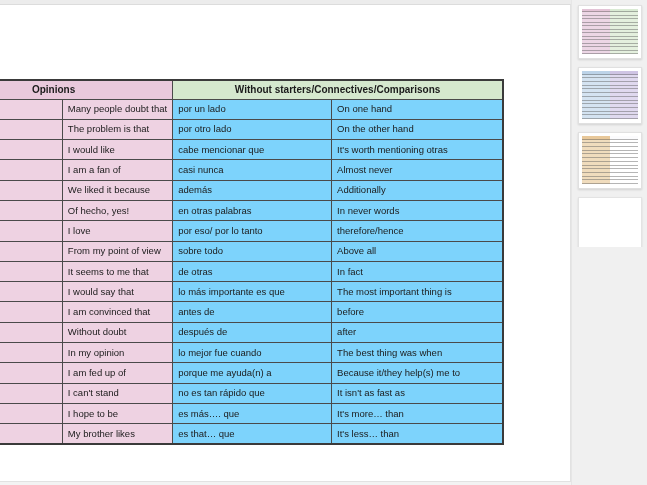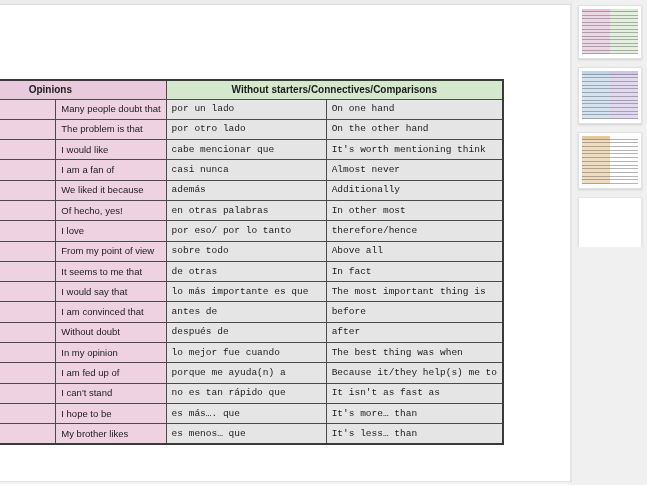--- a/index.html
+++ b/index.html
@@ -73,21 +73,21 @@
   #vocab-table th {
     font-weight: bold;
     text-align: center;
     font-size: 10px;
     height: 19px;
   }
   th.hdr-pink { background: #e9c9dc; border-color: #6f5560; }
   th.hdr-green { background: #d5e8ce; border-color: #3b3b3b; }
 
   td.pink  { background: #eed2e2; border-color: #6f5560; }
-  td.green { background: #e5e5e5; border-color: #3c3c3c; font-family: Liberation Mono, monospace; }
+  td.green { background: #7dd3fc; border-color: #3c3c3c; }
 
   
   tr.thick-top td { border-top-width: 2px; }
 
   
   #vocab-table { border: 2px solid #3a3a3a; }
 
   
   #thumb-rail {
     position: absolute;
@@ -202,42 +202,42 @@
             <td class="pink">ue</td>
             <td class="pink">The problem is that</td>
             <td class="green">por otro lado</td>
             <td class="green">On the other hand</td>
           </tr>
 
           <tr>
             <td class="pink"></td>
             <td class="pink">I would like</td>
             <td class="green">cabe mencionar que</td>
-            <td class="green">It's worth mentioning think</td>
+            <td class="green">It's worth mentioning otras</td>
           </tr>
 
           <tr>
             <td class="pink"></td>
             <td class="pink">I am a fan of</td>
             <td class="green">casi nunca</td>
             <td class="green">Almost never</td>
           </tr>
 
           <tr class="thick-top">
             <td class="pink">a</td>
             <td class="pink">We liked it because</td>
             <td class="green">además</td>
             <td class="green">Additionally</td>
           </tr>
 
           <tr>
             <td class="pink"></td>
             <td class="pink">Of hecho, yes!</td>
             <td class="green">en otras palabras</td>
-            <td class="green">In other most</td>
+            <td class="green">In never words</td>
           </tr>
 
           <tr>
             <td class="pink"></td>
             <td class="pink">I love</td>
             <td class="green">por eso/ por lo tanto</td>
             <td class="green">therefore/hence</td>
           </tr>
 
           <tr class="thick-top">
@@ -299,21 +299,21 @@
           <tr>
             <td class="pink"></td>
             <td class="pink">I hope to be</td>
             <td class="green">es más…. que</td>
             <td class="green">It's more… than</td>
           </tr>
 
           <tr class="thick-top">
             <td class="pink"> gusta(n)</td>
             <td class="pink">My brother likes</td>
-            <td class="green">es menos… que</td>
+            <td class="green">es that… que</td>
             <td class="green">It's less… than</td>
           </tr>
 
         </tbody>
       </table>
 
     </div>
   </div>
 
   <div id="thumb-rail">

